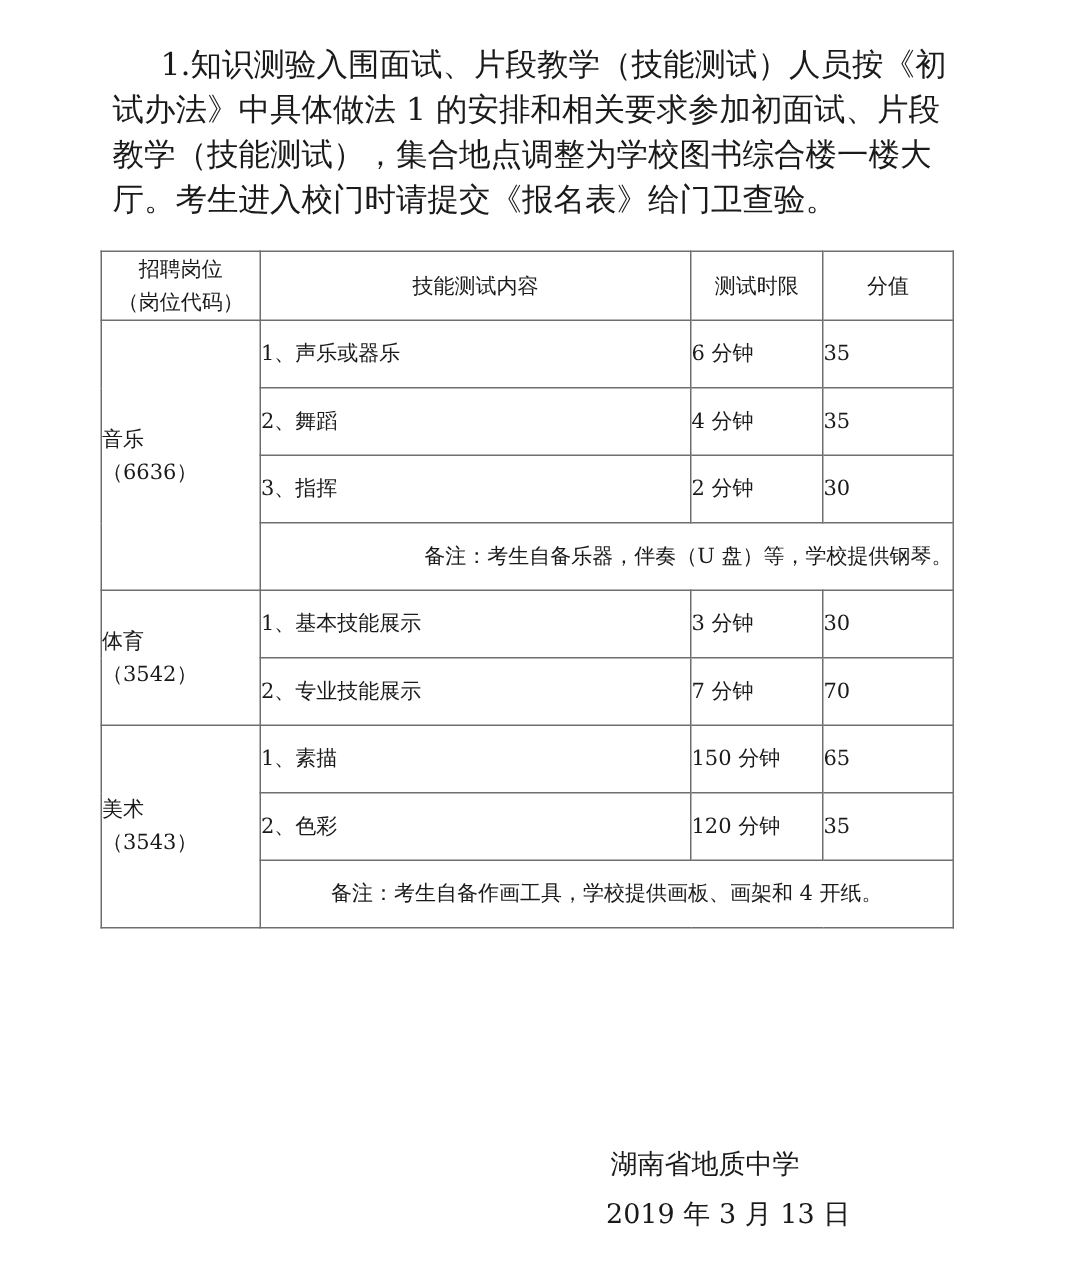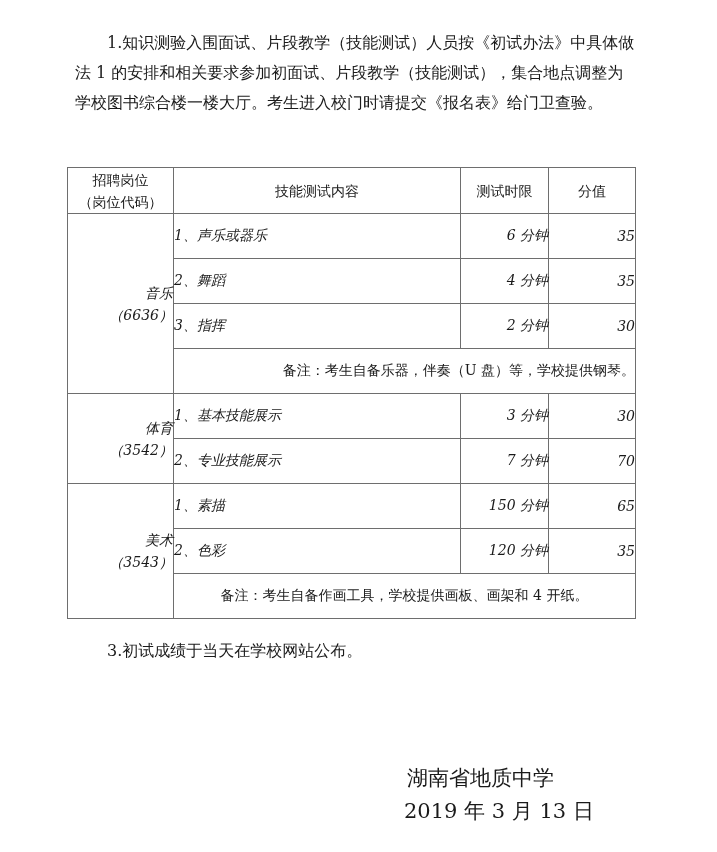--- a/index.html
+++ b/index.html
@@ -3,44 +3,44 @@
 <meta charset="utf-8">
 <style>
   html, body { margin: 0; padding: 0; background: #ffffff; }
   body {
     width: 717px; height: 852px; position: relative; overflow: hidden;
     font-family: "DejaVu Serif", "Liberation Serif", serif;
     color: #1a1a1a;
   }
   .para {
     position: absolute; left: 75px; width: 560px;
-    font-size: 16px; line-height: 30px; margin: 0;
+    font-size: 21px; line-height: 30px; margin: 0;
   }
   .para .indent { padding-left: 32px; }
   #p1 { top: 28px; }
   #p2 { top: 121px; }
   #p3 { top: 636px; }
   #p4 { top: 666px; }
-  .sig { position: absolute; left: 407px; font-size: 21px; }
+  .sig { position: absolute; left: 407px; font-size: 18px; }
   #sig-org { top: 764px; }
   #sig-date { top: 797px; left: 404px; }
 
   table.skill {
     position: absolute; left: 67px; top: 155px;
     border-collapse: collapse; table-layout: fixed;
     font-size: 14px;
     margin-top: 12px;
   }
   table.skill td, table.skill th {
     border: 1px solid #6e6e6e; padding: 0; font-weight: normal;
     vertical-align: middle;
   }
   th { height: 45px; text-align: center; line-height: 20px; }
-  td.center { text-align: right; font-style: italic; }
-  td.left { text-align: left; padding-left: 8px; font-style: italic; }
+  td.center { text-align: left; }
+  td.left { text-align: left; padding-left: 8px; }
   tr.r { height: 45px; }
   td.note { text-align: right; font-weight: bold; }
   td.note-left { text-align: center; padding-left: 8px; font-weight: bold; }
   .pos-name { display: block; line-height: 22px; }
 </style>
 </head>
 <body>
 
 <p class="para" id="p1"><span class="indent"></span><span>1.知识测验入围面试、片段教学（技能测试）人员按《初试办法》中具体做法 1 的安排和相关要求参加初面试、片段教学（技能测试），集合地点调整为学校图书综合楼一楼大厅。考生进入校门时请提交《报名表》给门卫查验。</span></p>
 <p class="para" id="p2"><span class="indent"></span></p>
@@ -116,17 +116,17 @@
       <td class="left">2、色彩</td>
       <td class="center">120 分钟</td>
       <td class="center">35</td>
     </tr>
     <tr class="r">
       <td class="note-left" colspan="3">备注：考生自备作画工具，学校提供画板、画架和 4 开纸。</td>
     </tr>
   </tbody>
 </table>
 
-<p class="para" id="p3"><span class="indent"></span><span>3.初试成绩于当天在学校网站公布。</span></p>
+<p class="para" id="p3"><span class="indent"></span></p>
 <p class="para" id="p4"><span class="indent"></span></p>
 
 <div class="sig" id="sig-org">湖南省地质中学</div>
 <div class="sig" id="sig-date">2019 年 3 月 13 日</div>
 
 </body></html>

